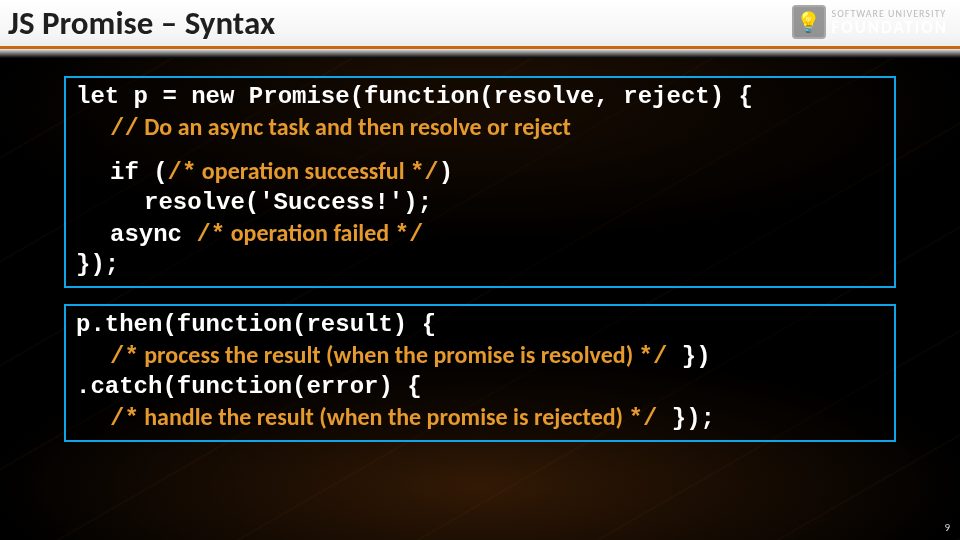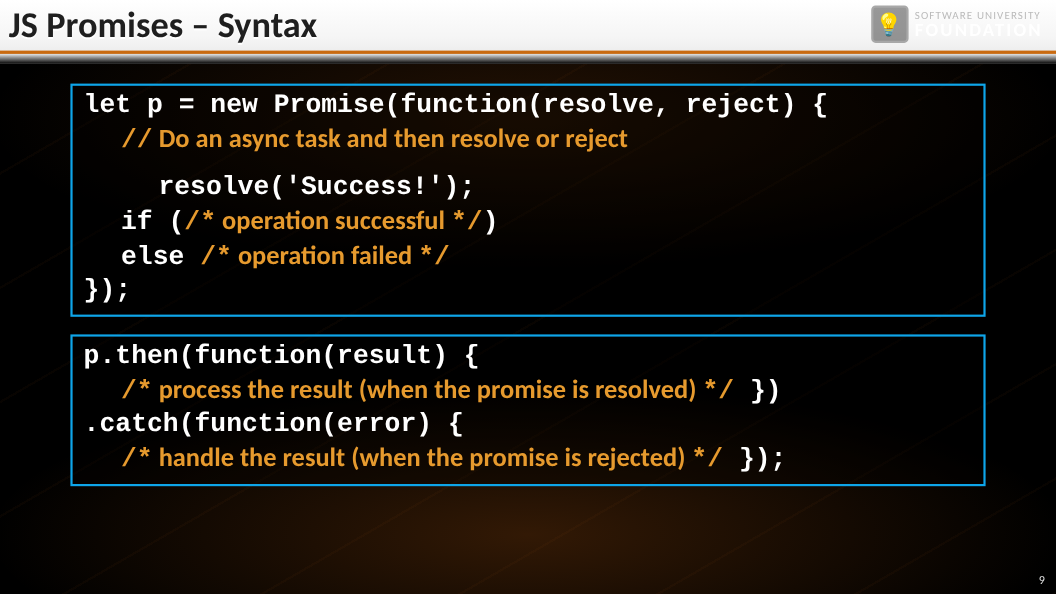--- a/index.html
+++ b/index.html
@@ -89,43 +89,43 @@
     right: 10px;
     bottom: 6px;
     font-size: 11px;
     color: #ddd;
   }
 </style>
 </head>
 <body>
 
 <div class="title">
-  <span>JS Promises – Syntax</span>
+  <span>JS Promise – Syntax</span>
   <div class="title-underline"></div>
 </div>
 
 <div class="logo">
   <div class="logo-bulb">
       <span>💡</span>
     </div>
   <div class="logo-text">
     <div class="logo-line1">SOFTWARE UNIVERSITY</div>
     <div class="logo-line2">FOUNDATION</div>
   </div>
 </div>
 
 <div class="content">
 
   <div class="codebox">
     <div class="code"><span>let p = </span><span>new Promise</span><span>(function(resolve, reject) {</span></div>
     <div class="code ind1"><span class="cmt-mono">//</span><span class="cmt"> Do an async task and then resolve or reject</span></div>
     <div class="code" style="height:12px"></div>
+    <div class="code ind1"><span>if (</span><span class="cmt-mono">/*</span><span class="cmt"> operation successful </span><span class="cmt-mono">*/</span><span>)</span></div>
     <div class="code ind2"><span>resolve('Success!');</span></div>
-    <div class="code ind1"><span>if (</span><span class="cmt-mono">/*</span><span class="cmt"> operation successful </span><span class="cmt-mono">*/</span><span>)</span></div>
-    <div class="code ind1"><span>else </span><span class="cmt-mono">/*</span><span class="cmt"> operation failed </span><span class="cmt-mono">*/</span></div>
+    <div class="code ind1"><span>async </span><span class="cmt-mono">/*</span><span class="cmt"> operation failed </span><span class="cmt-mono">*/</span></div>
     <div class="code"><span>});</span></div>
   </div>
 
   <div class="codebox">
     <div class="code"><span>p.then(function(result) { </span></div>
     <div class="code ind1"><span class="cmt-mono">/*</span><span class="cmt"> process the result (when the promise is resolved) </span><span class="cmt-mono">*/</span><span> })</span></div>
     <div class="code"><span>.catch(function(error) { </span></div>
     <div class="code ind1"><span class="cmt-mono">/*</span><span class="cmt"> handle the result (when the promise is rejected) </span><span class="cmt-mono">*/</span><span> });</span></div>
   </div>
 

